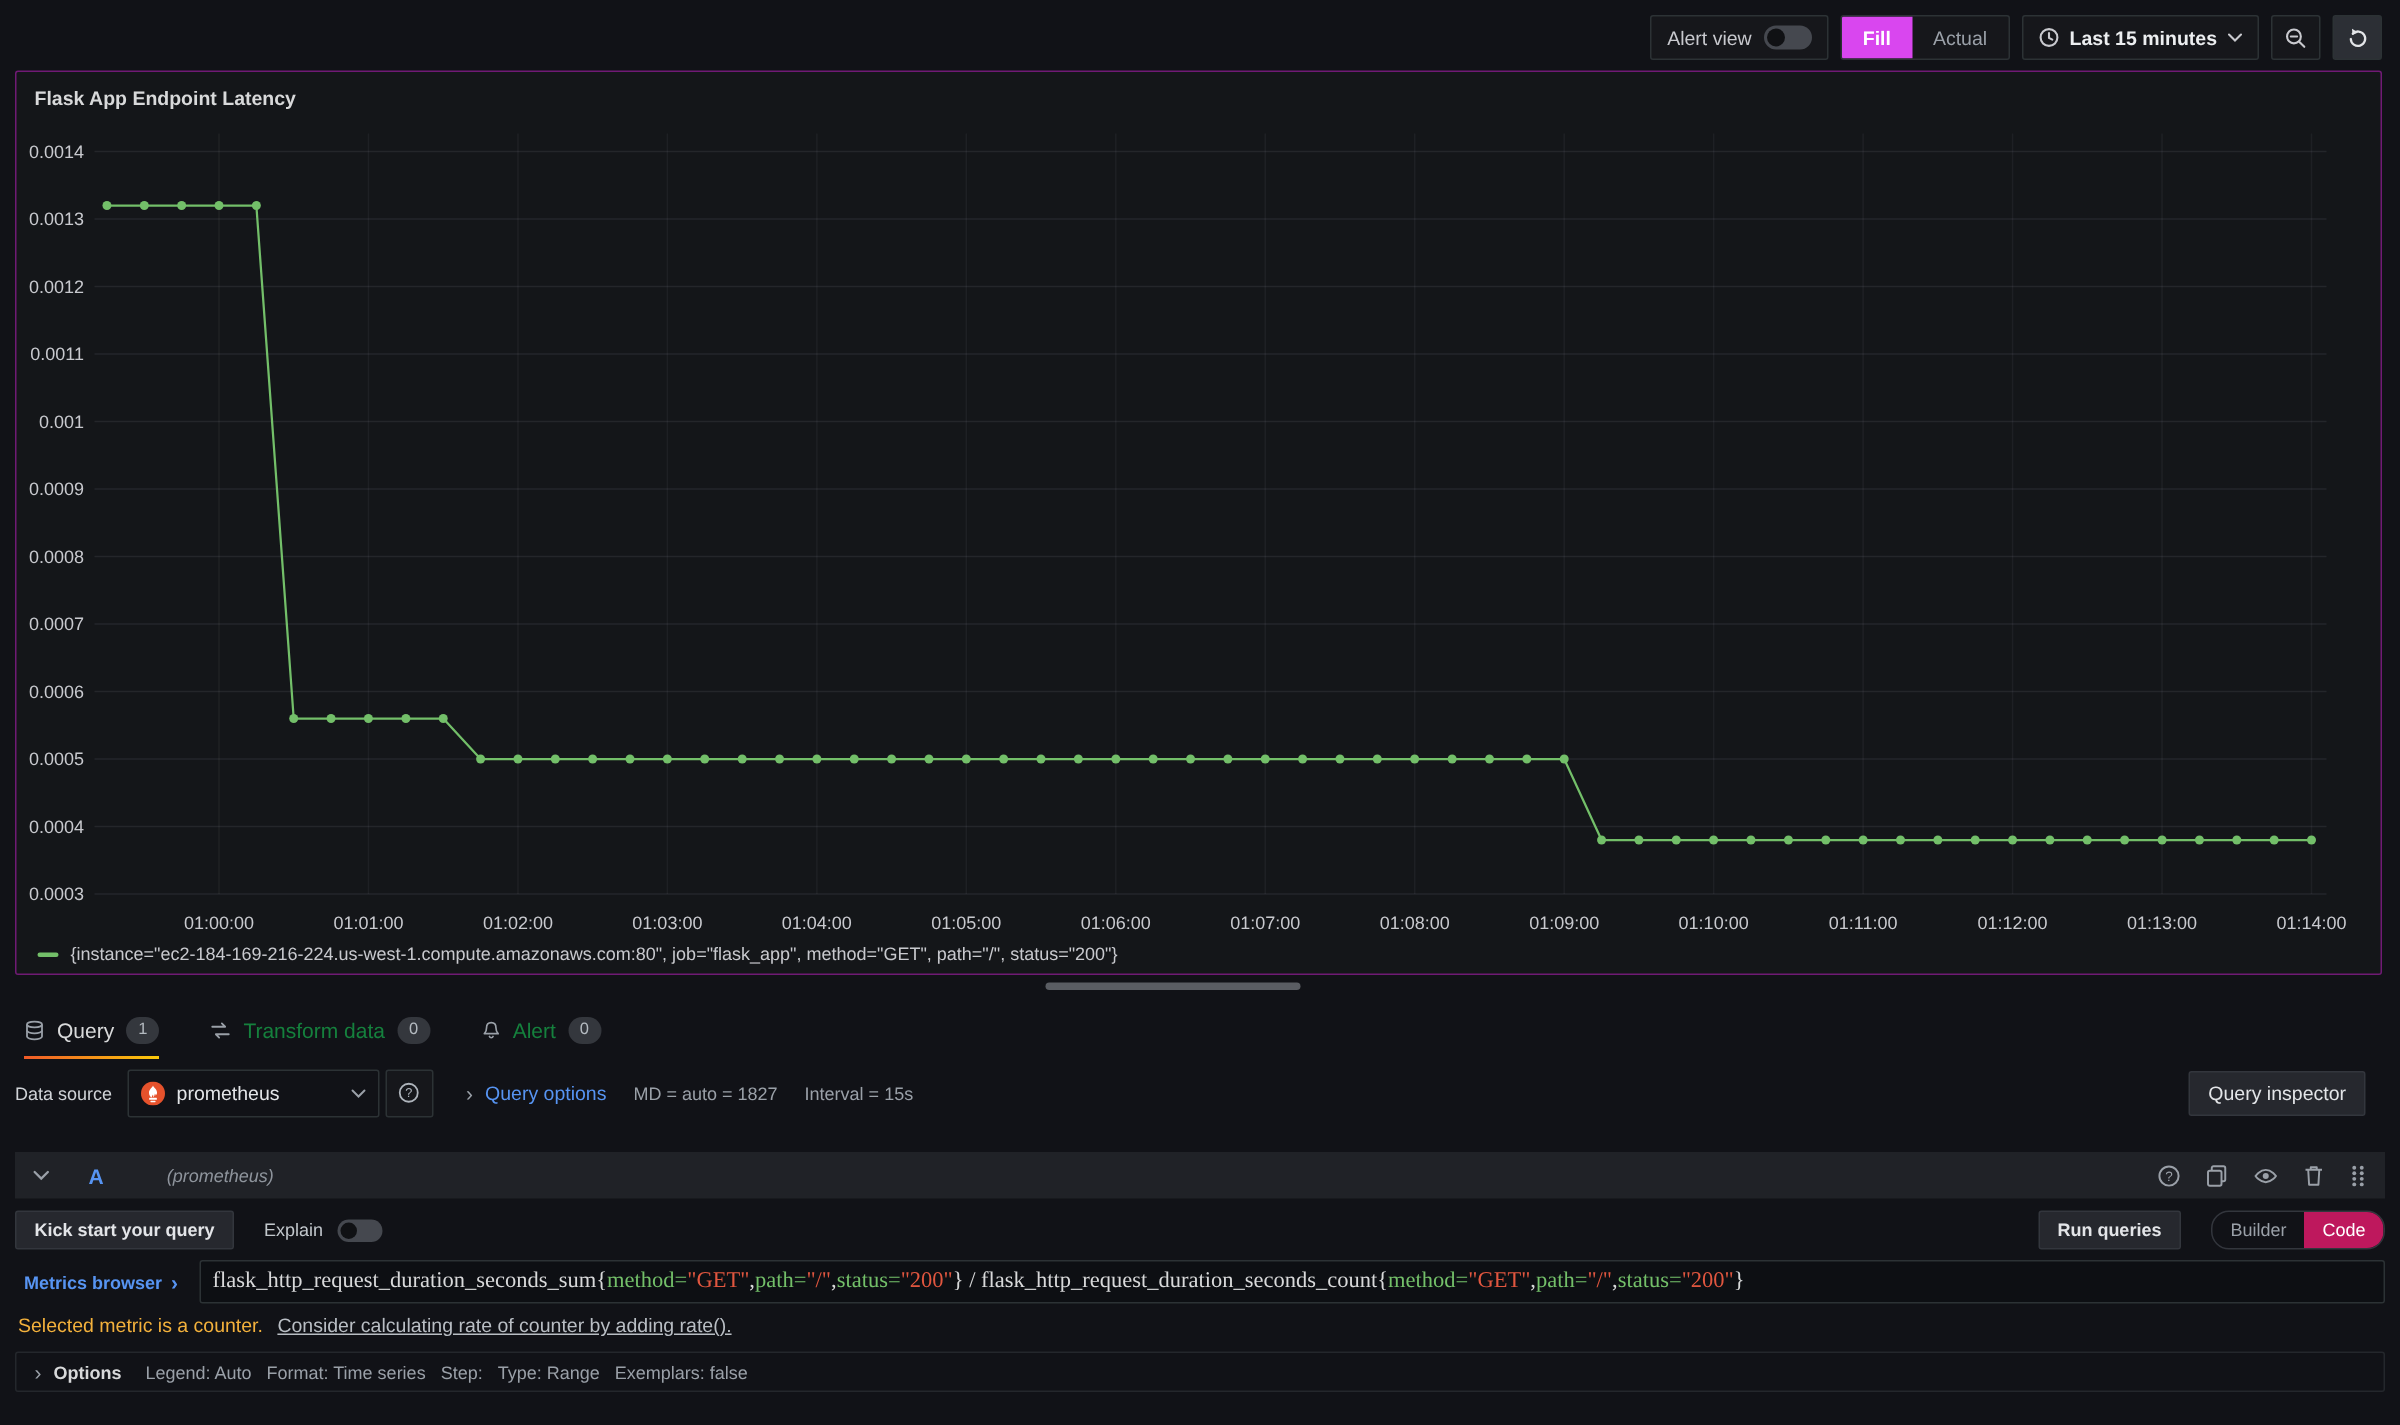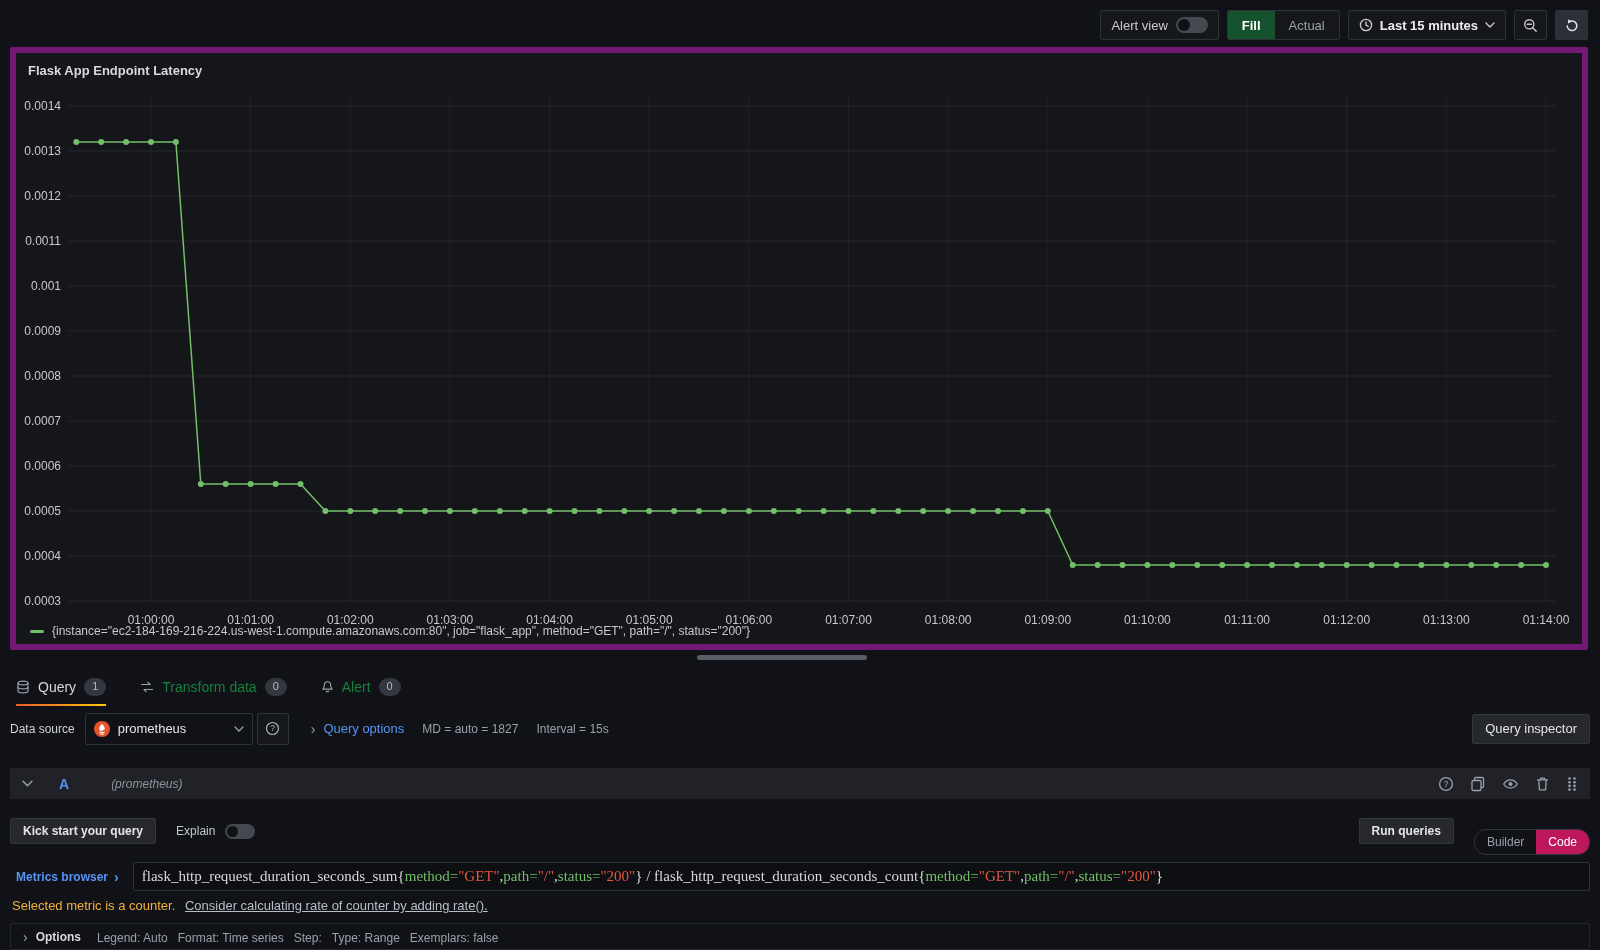--- a/index.html
+++ b/index.html
@@ -20,55 +20,55 @@
     display:flex; align-items:center; gap:8px; height:30px; padding:0 10px;
     border:1px solid #2c3235; border-radius:2px; background:#16171b; cursor:pointer;
   }
   .tv-label { font-size:13px; color:#c8c9ce; }
   .toggle { position:relative; width:32px; height:16px; border-radius:8px; background:#45484f; display:inline-block; cursor:pointer; }
   .toggle .knob { position:absolute; left:2px; top:2px; width:12px; height:12px; border-radius:50%; background:#101114; }
   .toggle.small { width:30px; height:15px; }
   .toggle.small .knob { width:11px; height:11px; }
   .seg-group { display:flex; height:30px; border:1px solid #2c3235; border-radius:2px; overflow:hidden; background:#16171b; }
   .seg { border:none; background:transparent; color:#9aa0a8; font-size:13px; padding:0 14px; cursor:pointer; font-family:inherit; }
-  .seg.active { background:#14532d; color:#ffffff; font-weight:700; }
+  .seg.active { background:#d946ef; color:#ffffff; font-weight:700; }
   .time-btn, .icon-btn {
     display:flex; align-items:center; gap:7px; height:30px; padding:0 10px;
     border:1px solid #2c3235; border-radius:2px; background:#16171b; color:#c8c9ce;
     font-size:13px; cursor:pointer; font-family:inherit;
   }
   .time-btn .tr-label { color:#eceef0; font-weight:700; }
   .icon-btn { padding:0 8px; }
   .icon-btn.lighter { background:#2c2f35; }
 
   
   .panel {
     position:absolute; left:10px; top:47px; width:1578px; height:603px;
-    background:#141619; border:6px solid #701a75; border-radius:2px;
+    background:#141619; border:1px solid #701a75; border-radius:2px;
   }
   .panel-title { position:absolute; top:10px; left:12px; font-size:13px; font-weight:700; color:#d8d9da; }
   .chart-svg { position:absolute; top:30px; left:8px; }
   .legend-row { position:absolute; bottom:6px; left:14px; display:flex; align-items:center; gap:8px; }
   .legend-swatch { width:14px; height:3px; border-radius:2px; background:#73bf69; }
   .legend-label { font-size:12px; color:#c8c9ce; }
 
   
   .hscroll { position:absolute; top:655px; left:697px; width:170px; height:5px; border-radius:3px; background:#5a5d63; }
 
   
   .tabs { position:absolute; top:670px; left:0; right:0; height:34px; display:flex; align-items:center; padding-left:16px; gap:34px; }
   .tab { position:relative; display:flex; align-items:center; gap:8px; height:34px; cursor:pointer; color:#9aa0a8; }
   .tab .tab-label { font-size:14px; color:#d8d9da; }
   .tab.inactive .tab-label { color:#15803d; }
   .tab .badge { background:#34373d; color:#b4bac0; border-radius:9px; font-size:11px; padding:2px 8px; line-height:1.2; }
   .tab.active::after { content:""; position:absolute; left:0; right:0; bottom:-2px; height:2px;
     background:linear-gradient(90deg,#f05a28,#fbca0a); }
 
   
-  .ds-row { position:absolute; top:712px; left:10px; right:10px; height:33px; display:flex; align-items:center; }
+  .ds-row { position:absolute; top:712px; left:10px; right:23px; height:33px; display:flex; align-items:center; }
   .ds-label { font-size:12px; color:#d0d3d7; margin-right:10px; }
   .ds-select { display:flex; align-items:center; gap:8px; width:168px; height:32px; padding:0 8px;
     background:#111217; border:1px solid #2c3235; border-radius:2px; cursor:pointer; }
   .ds-select .ds-name { font-size:13px; color:#e3e5e8; flex:1; }
   .help-btn { width:32px; height:32px; display:flex; align-items:center; justify-content:center;
     border:1px solid #2c3235; border-radius:2px; background:#16171b; color:#aeb4bb; cursor:pointer; margin-left:4px; }
   .qopts { display:flex; align-items:center; gap:8px; margin-left:22px; cursor:pointer; }
   .chev-glyph { color:#9aa0a8; font-size:14px; }
   .qopts-label { font-size:13px; color:#5794f2; font-weight:500; }
   .ds-meta { font-size:12px; color:#9aa0a8; margin-left:18px; }
@@ -83,21 +83,21 @@
   .query-section { position:absolute; top:768px; left:10px; right:10px; }
   .q-header { display:flex; align-items:center; height:31px; background:#202227; padding:0 12px; gap:14px; }
   .q-ref { color:#5794f2; font-weight:700; font-size:14px; margin-left:12px; }
   .q-hint { color:#8e949c; font-style:italic; font-size:12px; margin-left:28px; }
   .q-header-icons { margin-left:auto; display:flex; align-items:center; gap:16px; color:#9aa0a8; }
   .q-header-icons .qi { cursor:pointer; display:flex; }
   .q-row2 { display:flex; align-items:center; margin-top:8px; gap:20px; }
   .btn.small { height:26px; font-size:12px; font-weight:700; }
   .explain-wrap { display:flex; align-items:center; gap:10px; }
   .explain-label { font-size:12px; color:#c2c7cc; }
-  .mode-group { display:flex; height:26px; border:1px solid #33363d; border-radius:12px; overflow:hidden;margin-top:22px; }
+  .mode-group { display:flex; height:26px; border:1px solid #33363d; border-radius:12px; overflow:hidden; }
   .mode { border:none; background:transparent; color:#9aa0a8; font-size:12px; padding:0 12px; cursor:pointer; font-family:inherit; }
   .mode.active { background:#be185d; color:#ffffff; font-weight:400; }
   .q-row3 { display:flex; align-items:center; margin-top:7px; gap:10px; }
   .mb-label { display:flex; align-items:center; gap:6px; padding:0 4px 0 6px; font-size:12px; font-weight:700; color:#5794f2; cursor:pointer; white-space:nowrap; }
   .code-box { flex:1; height:29px; background:#0d0f13; border:1px solid #2c3235; border-radius:2px;
     display:flex; align-items:center; padding:0 8px; overflow:hidden; }
   .code { font-family:Liberation Serif, serif; font-size:15px; white-space:pre; }
   .tok-plain { color:#d8d9da; }
   .tok-label { color:#73bf69; }
   .tok-string { color:#e0563f; }

